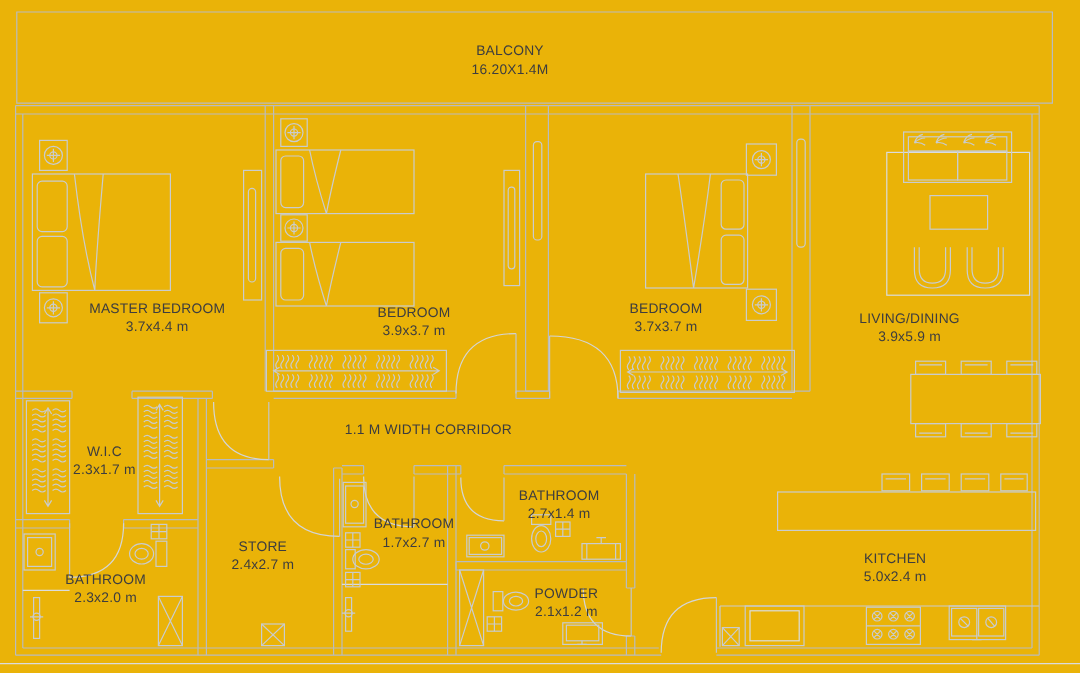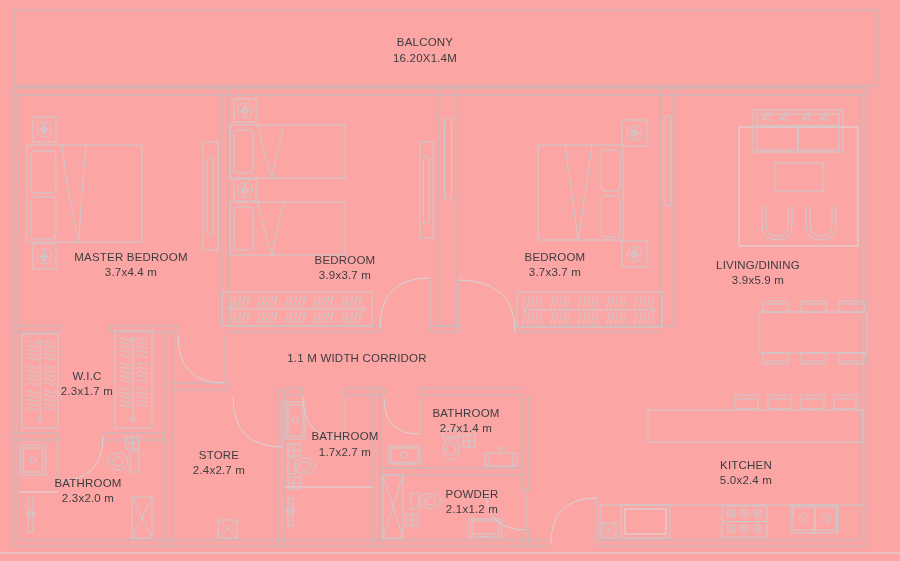--- a/index.html
+++ b/index.html
@@ -1,16 +1,16 @@
 <!DOCTYPE html>
 <html><head>
 <meta charset="utf-8">
 <style>
   html,body{margin:0;padding:0;background:#ffffff;}
-  .plan-wrap{position:relative;width:900px;height:561px;background:#fca5a5;overflow:hidden;
+  .plan-wrap{position:relative;width:900px;height:561px;background:#eab308;overflow:hidden;
              font-family:"Liberation Sans",sans-serif;}
   svg{display:block;}
   .wall{stroke:#b9bcbe;fill:none;stroke-width:1;}
   .furn{stroke:#c9ccce;fill:none;stroke-width:1;}
   .lite{stroke:#dadcde;fill:none;stroke-width:1;}
   .door{stroke:#d3d5d7;fill:none;stroke-width:1;}
   .leaf{stroke:#c3c6c8;fill:none;stroke-width:1;}
   text{font-family:"Liberation Sans",sans-serif;font-size:11.5px;fill:#3d3d3f;
        text-anchor:middle;letter-spacing:0.2px;}
 </style>

